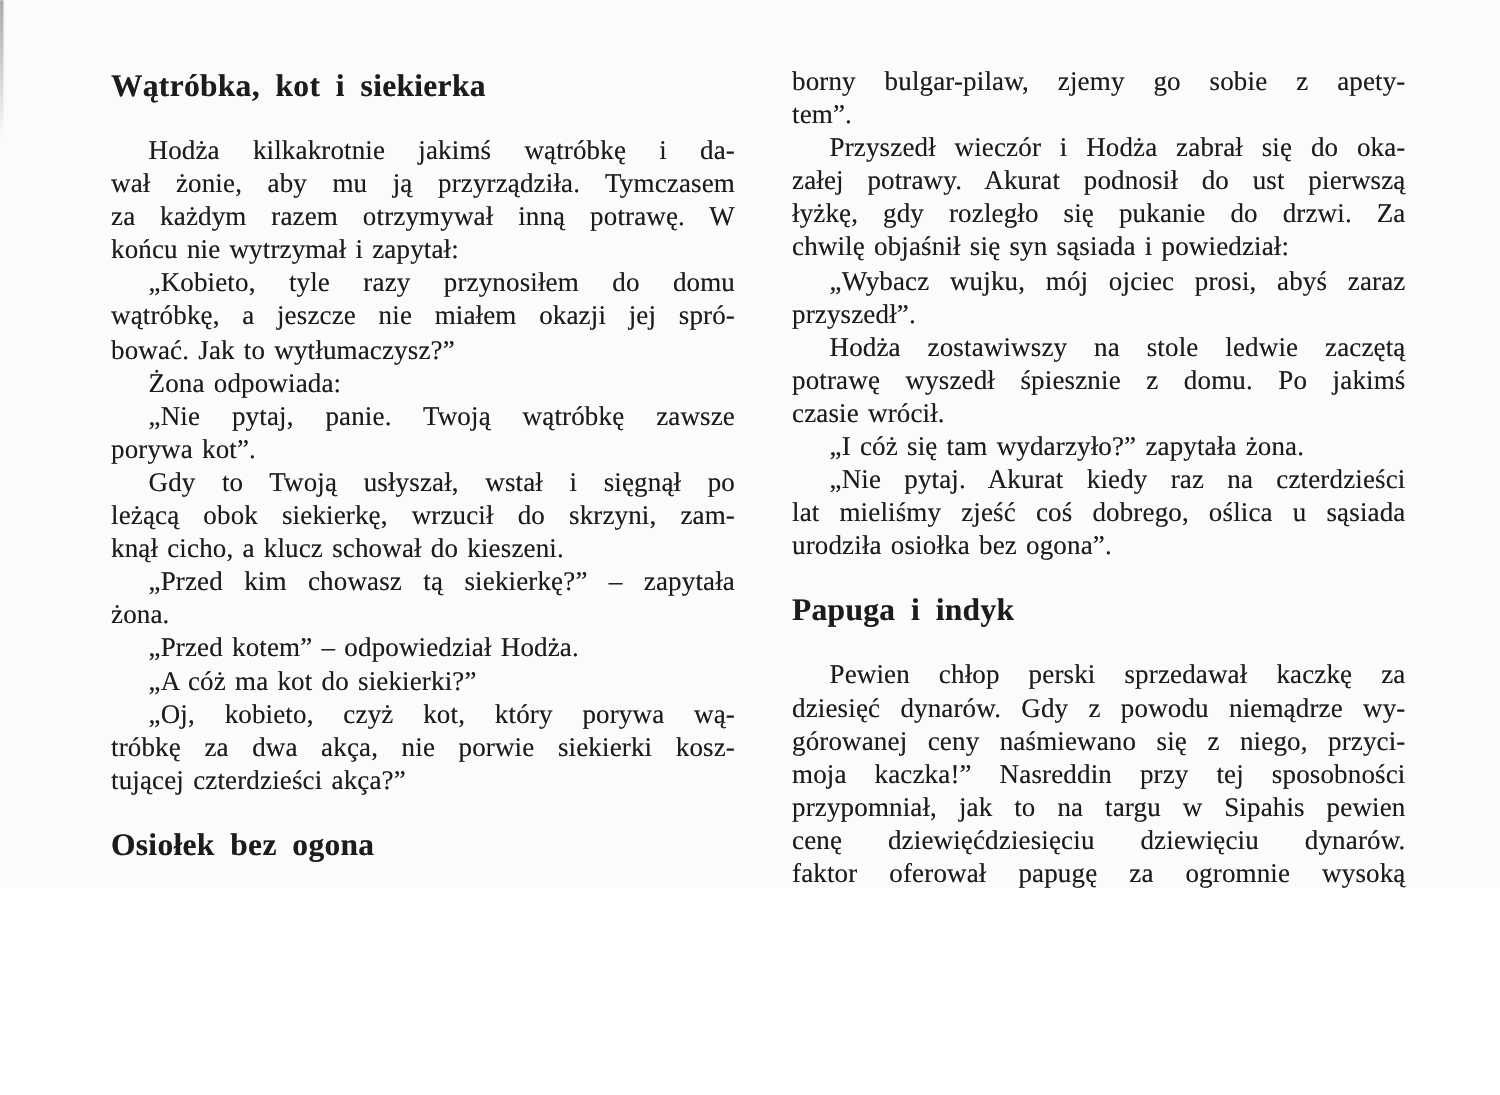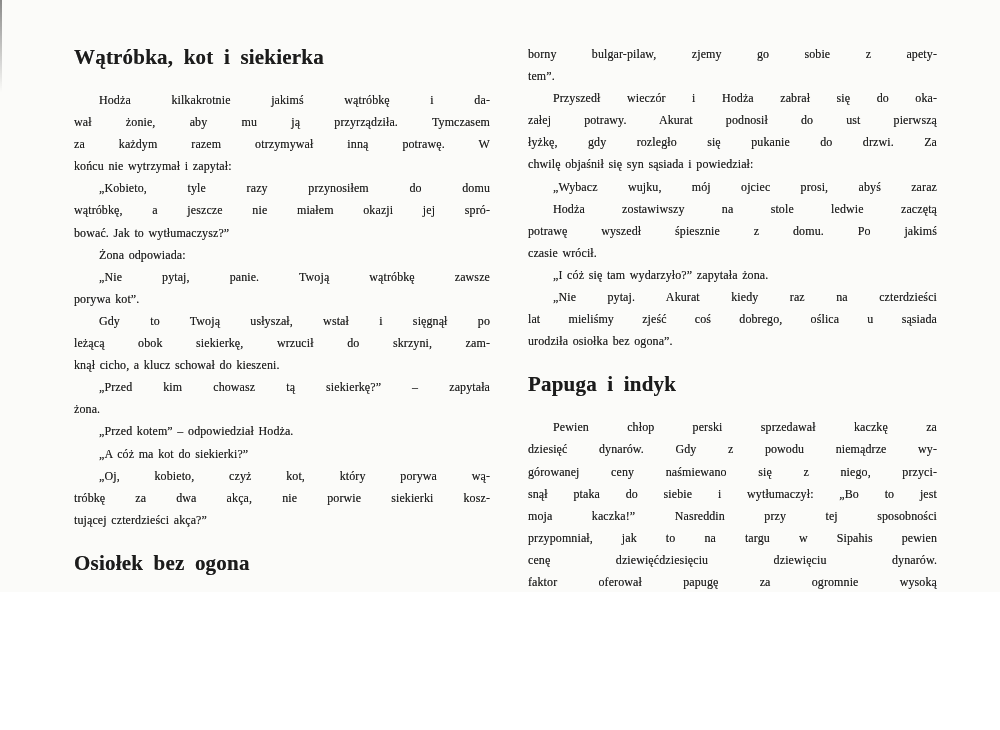--- a/index.html
+++ b/index.html
@@ -24,21 +24,21 @@
     font-weight:bold;
     font-size:21px;
     line-height:26px;
     word-spacing:5px;
     letter-spacing:0.2px;
     margin:19px 0 19px 0;
     text-shadow:0 0 0.4px rgba(0,0,0,0.5);
   }
   .h:first-child { margin-top:0; }
   .line {
-    font-size:12px;
+    font-size:18px;
     line-height:22.1px;
     height:22.1px;
     letter-spacing:0.1px;
     word-spacing:1.5px;
     text-shadow:0 0 0.4px rgba(0,0,0,0.5);
   }
   .jl   { text-align:justify; text-align-last:justify; }
   .last { text-align:left; }
   .first{ text-indent:25px; }
   .page-number {
@@ -93,32 +93,32 @@
       <div class="line jl first">„Hatun – rzekł do swojej żony – ugotuj wy-</div>
     </div>
   <div class="col col-right">
       <div class="line jl">borny bulgar-pilaw, zjemy go sobie z apety-</div>
       <div class="line last">tem”.</div>
       <div class="line jl first">Przyszedł wieczór i Hodża zabrał się do oka-</div>
       <div class="line jl">załej potrawy. Akurat podnosił do ust pierwszą</div>
       <div class="line jl">łyżkę, gdy rozległo się pukanie do drzwi. Za</div>
       <div class="line last">chwilę objaśnił się syn sąsiada i powiedział:</div>
       <div class="line jl first">„Wybacz wujku, mój ojciec prosi, abyś zaraz</div>
+      <div class="line last">przyszedł”.</div>
       <div class="line jl first">Hodża zostawiwszy na stole ledwie zaczętą</div>
       <div class="line jl">potrawę wyszedł śpiesznie z domu. Po jakimś</div>
       <div class="line last">czasie wrócił.</div>
       <div class="line last first">„I cóż się tam wydarzyło?” zapytała żona.</div>
       <div class="line jl first">„Nie pytaj. Akurat kiedy raz na czterdzieści</div>
       <div class="line jl">lat mieliśmy zjeść coś dobrego, oślica u sąsiada</div>
       <div class="line last">urodziła osiołka bez ogona”.</div>
       <div class="h">Papuga i indyk</div>
       <div class="line jl first">Pewien chłop perski sprzedawał kaczkę za</div>
       <div class="line jl">dziesięć dynarów. Gdy z powodu niemądrze wy-</div>
       <div class="line jl">górowanej ceny naśmiewano się z niego, przyci-</div>
-      <div class="line jl">snął ptaka do siebie i wytłumaczył: „Bo to jest</div>
       <div class="line jl">moja kaczka!” Nasreddin przy tej sposobności</div>
       <div class="line jl">przypomniał, jak to na targu w Sipahis pewien</div>
       <div class="line jl">cenę dziewięćdziesięciu dziewięciu dynarów.</div>
       <div class="line jl">faktor oferował papugę za ogromnie wysoką</div>
       <div class="line jl">Zdziwił się „Dlaczego tak drogo?” „Hodżo, to</div>
       <div class="line jl">jest papuga, która umie mówić” – objaśnił jej</div>
     </div>
   <div class="page-number">64</div>
   <div class="watermark">wedlinydomowe.pl</div>
 </div>

